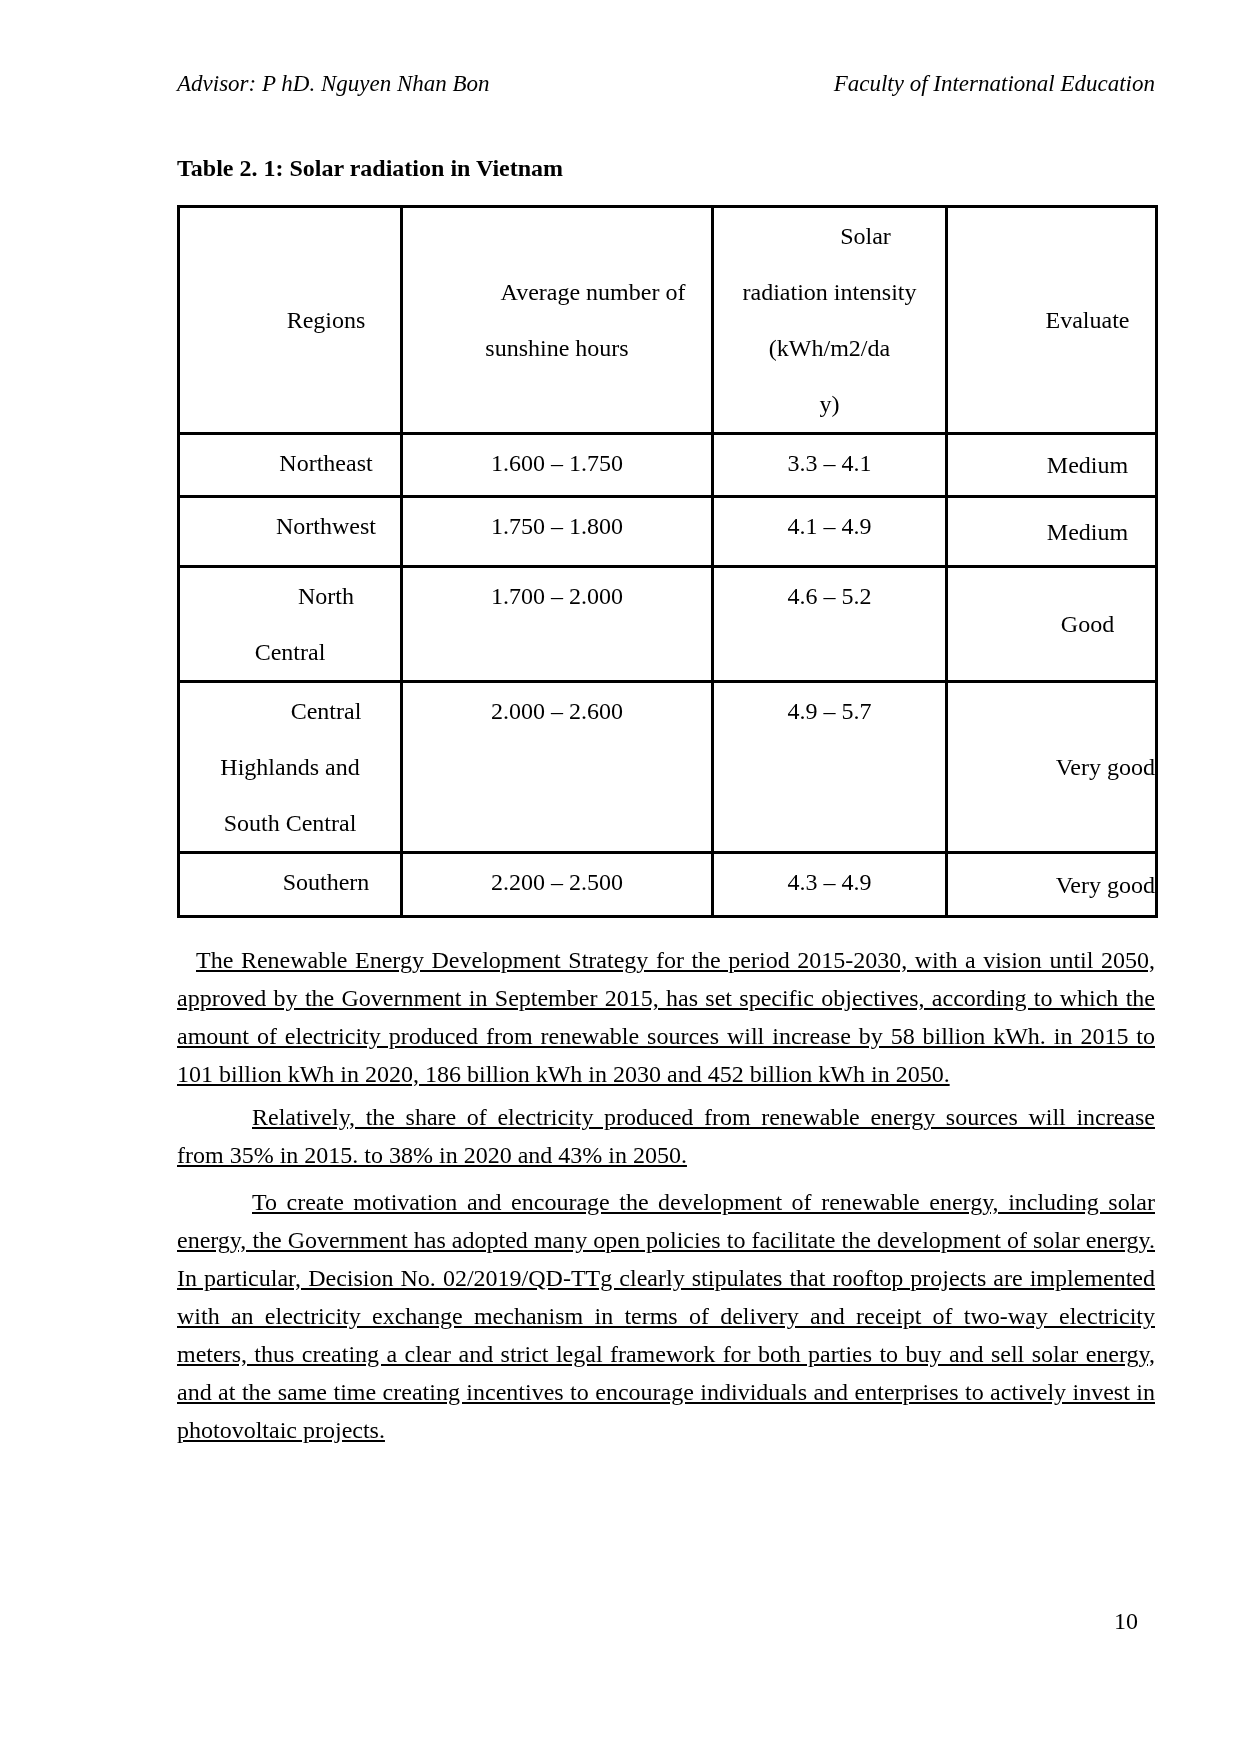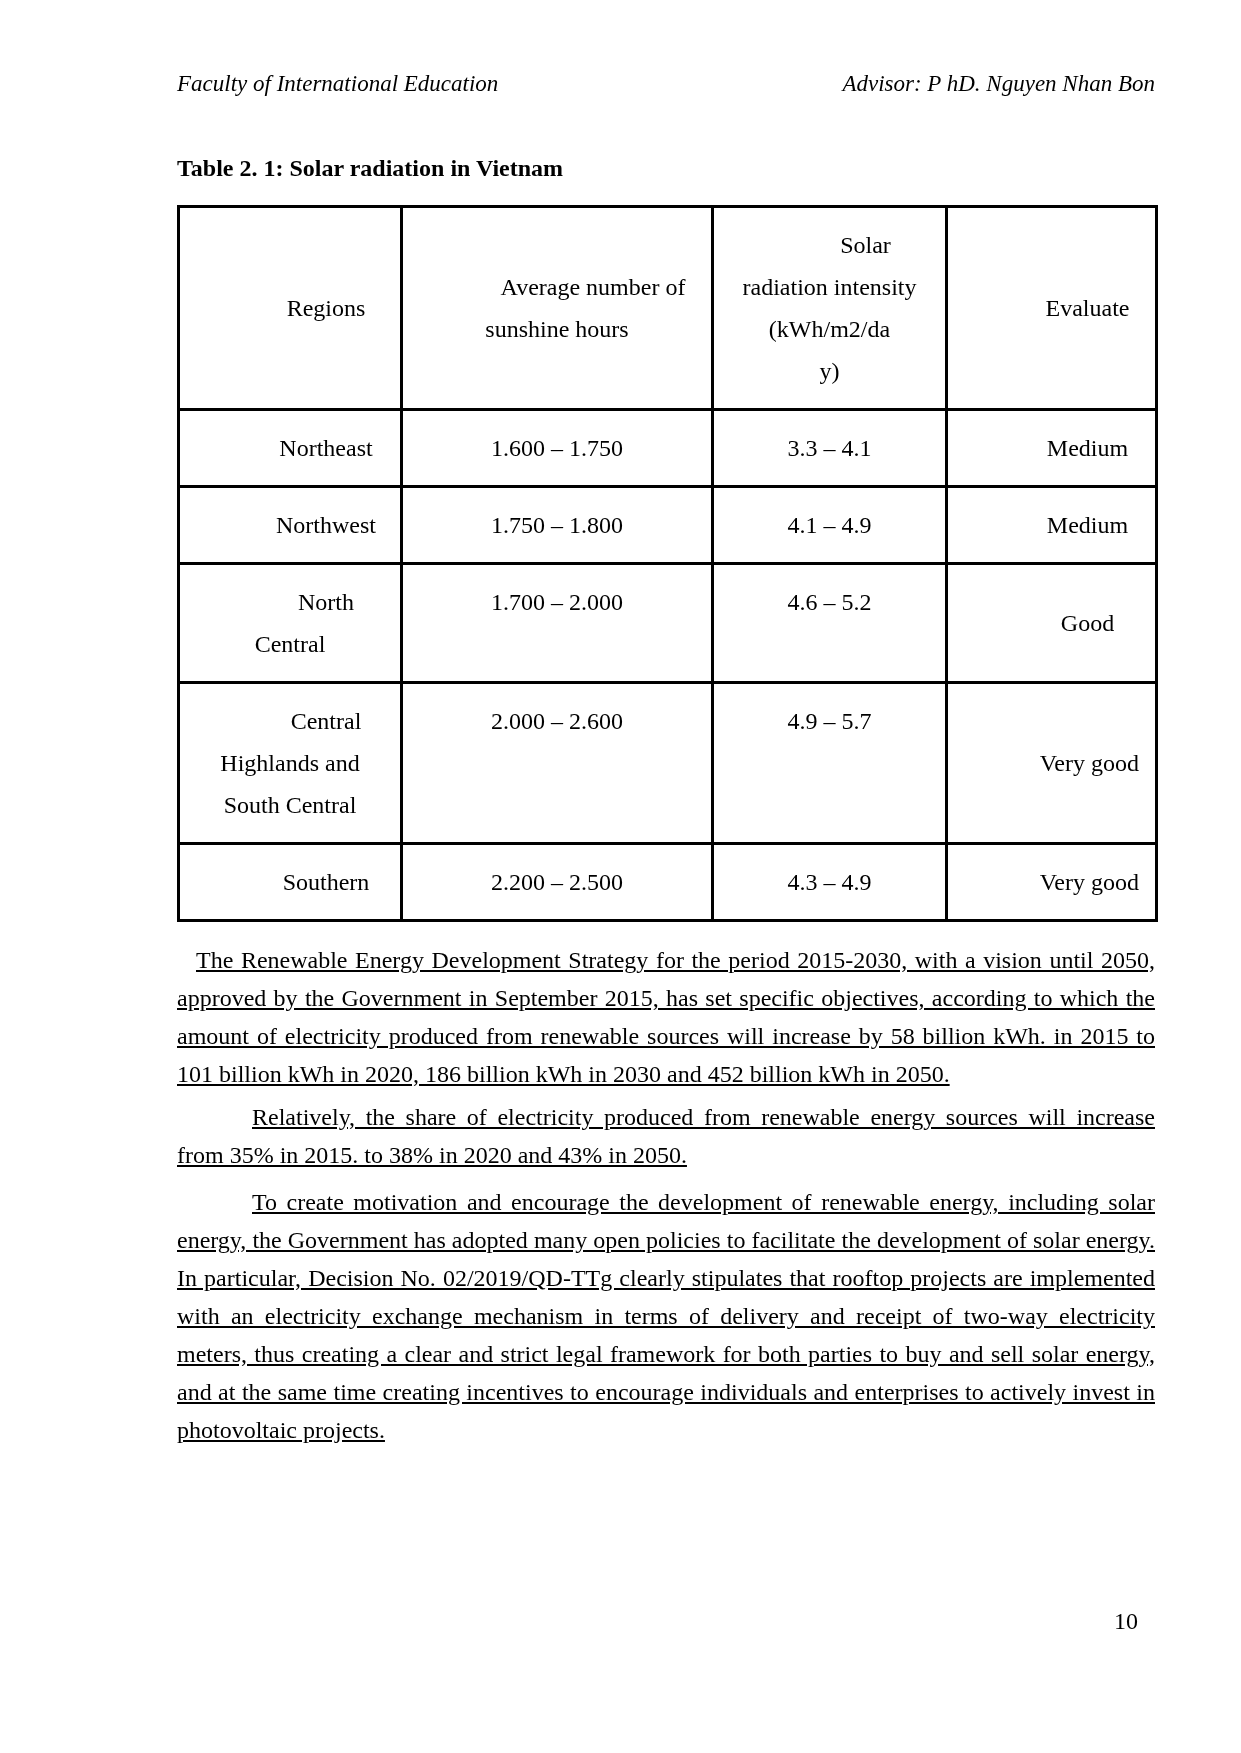--- a/index.html
+++ b/index.html
@@ -23,24 +23,24 @@
     font-weight:bold;font-size:24px;line-height:28px;
   }
   
   table.solar{
     position:absolute;top:205px;left:177px;
     width:978px;border-collapse:collapse;table-layout:fixed;
     font-size:24px;
   }
   table.solar th,table.solar td{
     border:3px solid #000;
-    line-height:42px;
+    line-height:56px;
     white-space:pre-line;
     font-weight:normal;
-    padding:16px;
+    padding:0;
   }
   table.solar th{
     vertical-align:middle;
     text-align:center;text-indent:72px;
   }
   td.region{vertical-align:top;padding-top:4px;text-align:center;text-indent:72px;}
   td.val{vertical-align:top;padding-top:4px;text-align:center;}
   td.eval-c{vertical-align:middle;text-align:center;text-indent:72px;}
   td.eval-l{vertical-align:middle;text-align:right;padding-left:8px;}
   
@@ -57,22 +57,22 @@
     position:absolute;top:1606px;right:103px;
     font-size:24px;line-height:30px;
   }
 </style>
 </head>
 <body>
 
 <div class="page">
 
   <div class="runhead">
+    <span>Advisor: P hD. Nguyen Nhan Bon</span>
     <span>Faculty of International Education</span>
-    <span>Advisor: P hD. Nguyen Nhan Bon</span>
   </div>
 
   <div class="caption">Table 2. 1: Solar radiation in Vietnam</div>
 
   <table class="solar">
     <colgroup>
       <col style="width:223px">
       <col style="width:311px">
       <col style="width:234px">
       <col style="width:210px">

